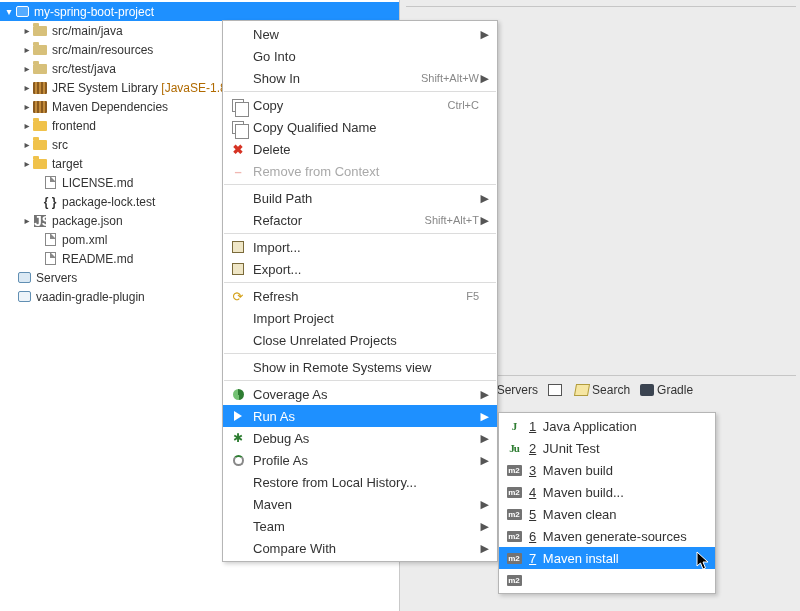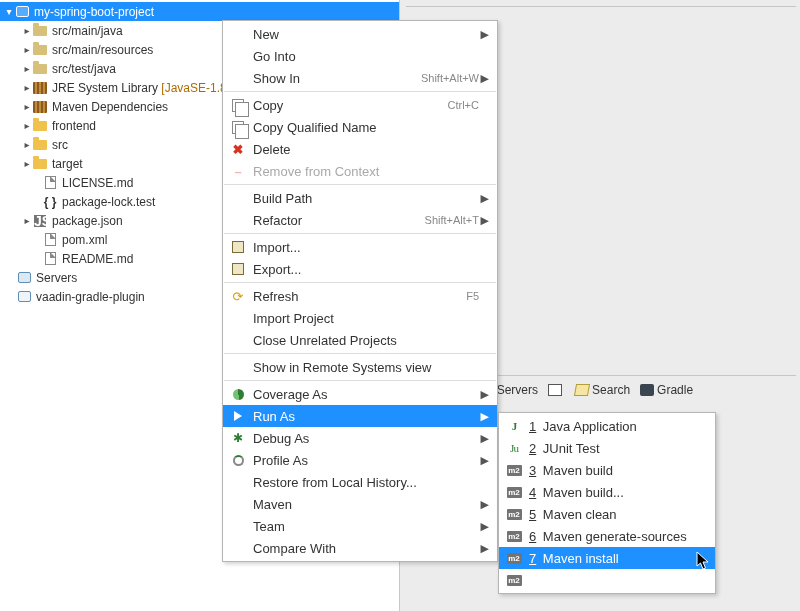--- a/index.html
+++ b/index.html
@@ -112,21 +112,21 @@
   .mic-coverage { width:11px;height:11px;border-radius:50%;background:conic-gradient(#2e7d32 0 180deg,#74c274 180deg 360deg); }
   .mic-run { width:0;height:0;border-left:8px solid #2e7d32;border-top:5px solid transparent;border-bottom:5px solid transparent; }
   .mic-run.sel { border-left-color:#fff; }
   .mic-debug { color:#2e7d32; font-size:12px; }
   .mic-profile { width:11px;height:11px;border-radius:50%;border:2px solid #888;border-top-color:#2e7d32; }
   
   .menu.submenu { left:498px; top:412px; width:218px; }
   .menu.submenu .mi { height:22px; }
   .menu.submenu .num { text-decoration:underline; margin-right:3px; }
   .mic-java { color:#2e7d32; font-weight:bold; font-size:11px; font-family:serif; letter-spacing:-1px; }
-  .mic-junit{ color:#2e7d32; font-weight:normal; font-size:11px; font-family:serif; letter-spacing:-1px; }
+  .mic-junit{ color:#2e7d32; font-weight:bold; font-size:11px; font-family:serif; letter-spacing:-1px; }
   .mic-m2   { background:#737373; color:#fff; font-size:8px; font-weight:bold; width:15px; height:11px; line-height:11px; text-align:center; border-radius:1px; }
   
   .cursor {
     position:absolute; left:696px; top:551px;
     width:14px; height:20px; pointer-events:none;
   }
   .cursor svg { display:block; }
 </style>
 </head>
 <body>

